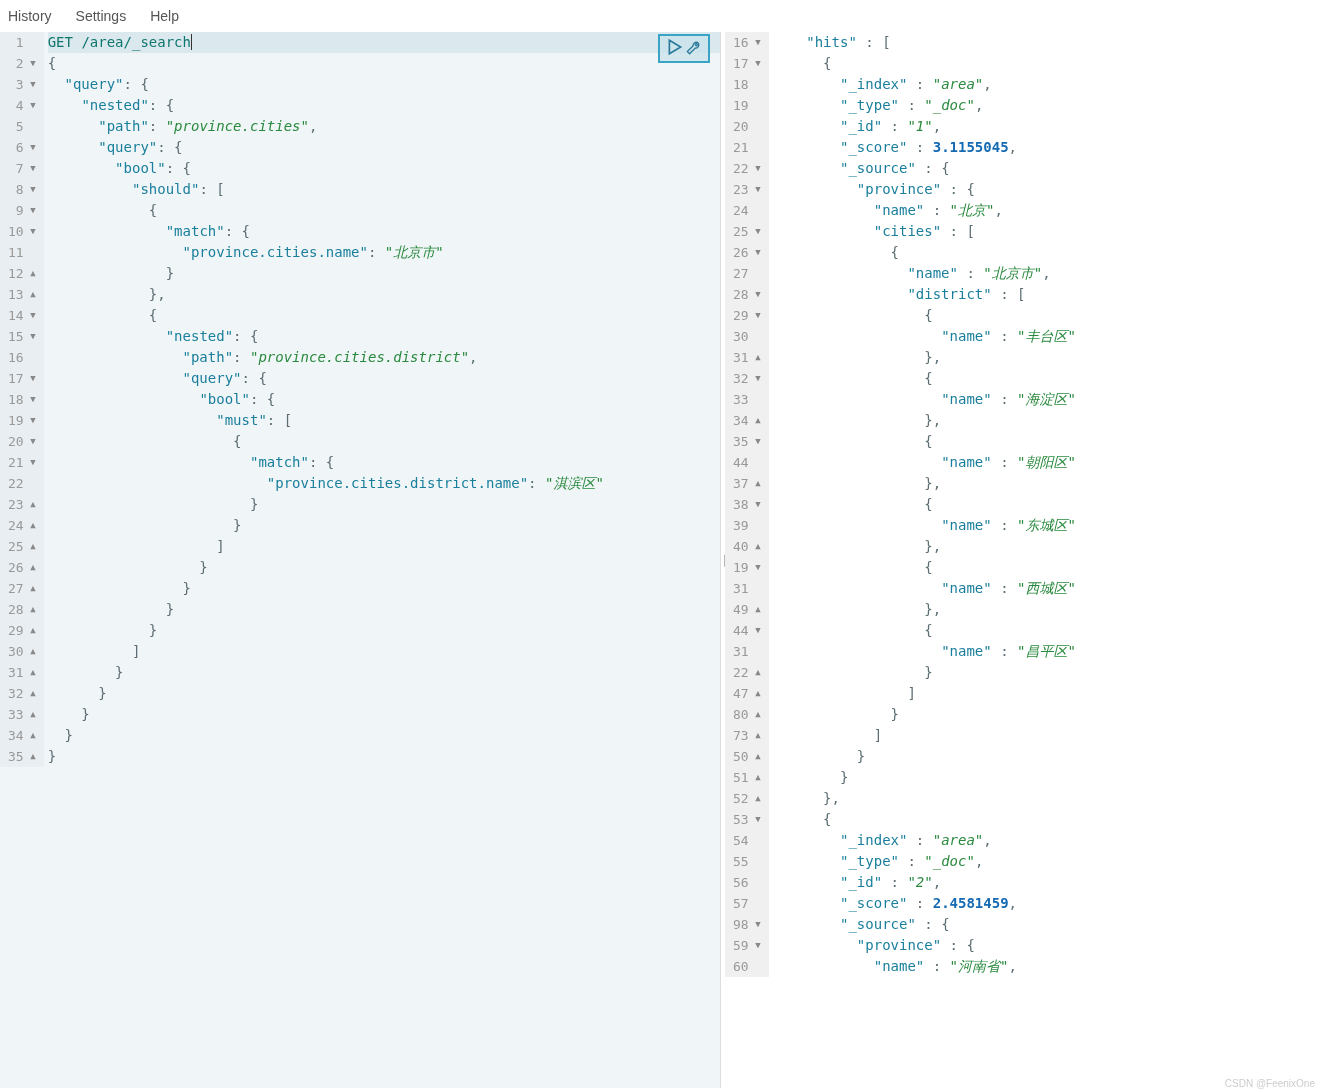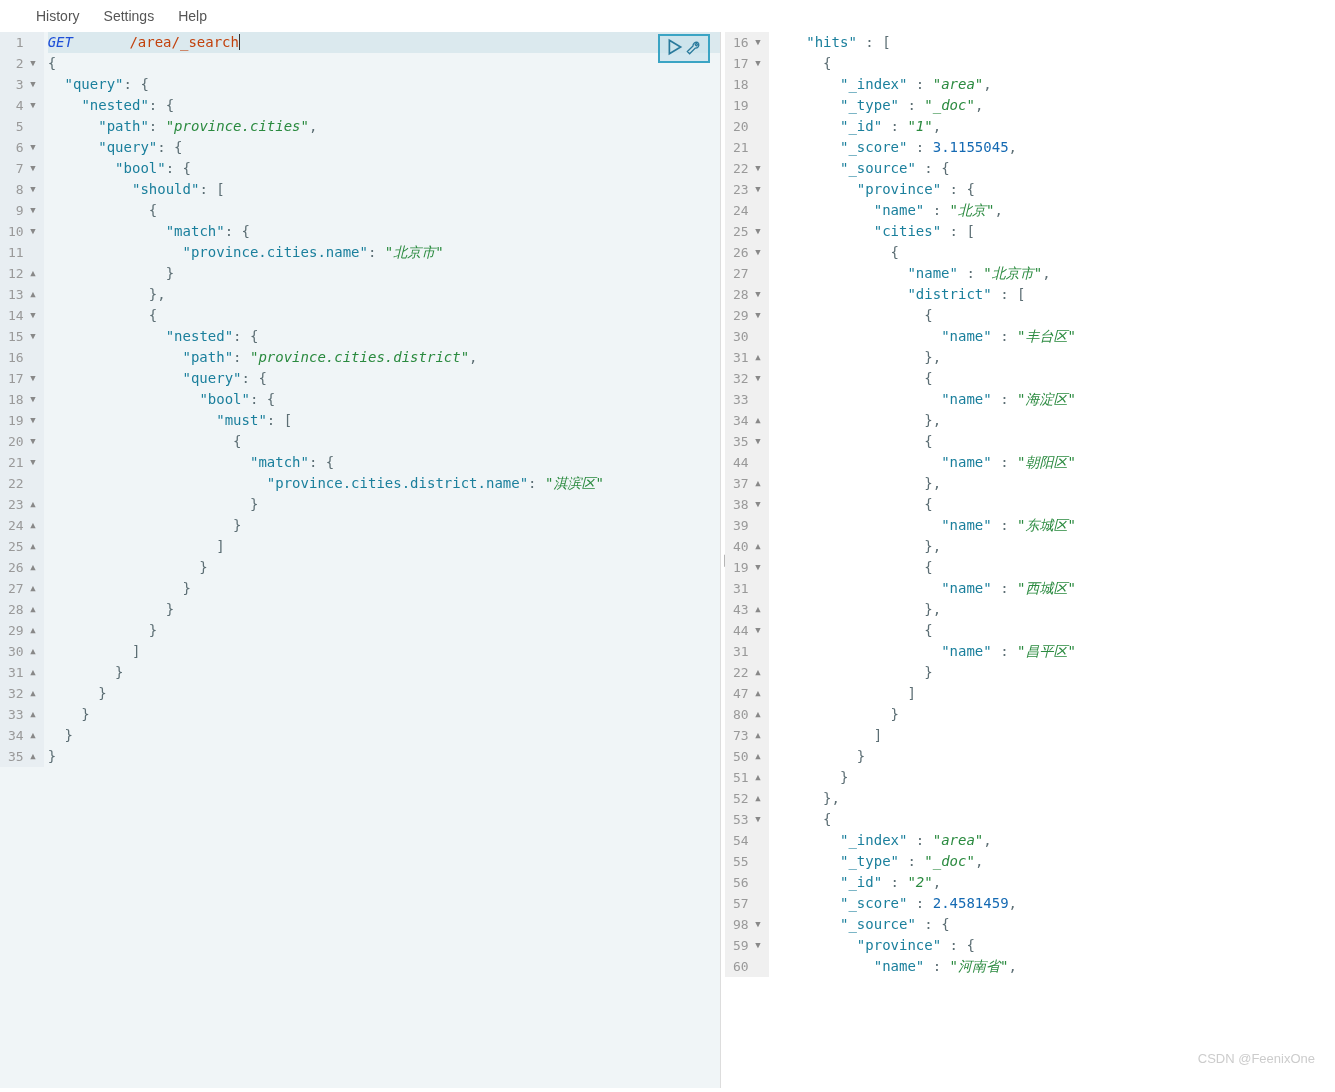--- a/index.html
+++ b/index.html
@@ -1,41 +1,41 @@
 <!DOCTYPE html>
 <html><head>
 <meta charset="utf-8">
 <style>
 * { margin: 0; padding: 0; box-sizing: border-box; }
 body { font-family: Menlo, Consolas, monospace; font-size: 14px; background: #fff; color: #333; }
-.menubar { display: flex; gap: 24px; padding: 8px 36px; font-family: -apple-system, Arial, sans-serif; font-size: 14px; color: #555; }
+.menubar { display: flex; gap: 24px; padding: 8px 8px; font-family: -apple-system, Arial, sans-serif; font-size: 14px; color: #555; }
 .menubar span { cursor: pointer; }
 .container { display: flex; height: calc(100vh - 36px); }
 .pane { overflow: auto; position: relative; }
 .left { flex: 0 0 54%; border-right: 1px solid #ddd; background: #f0f5f7; }
 .right { flex: 1; }
 .editor { display: flex; }
 .gutter { background: #f0f0f0; text-align: right; color: #999; user-select: none; padding: 0 8px; font-size: 13px; }
 .left .gutter { background: #e8eef2; }
 .gutter .ln { height: 21px; line-height: 21px; display: flex; align-items: center; justify-content: flex-end; gap: 2px; }
 .fold { width: 10px; font-size: 9px; color: #888; cursor: pointer; }
 .code { flex: 1; padding-left: 4px; }
 .line { height: 21px; line-height: 21px; white-space: pre; font-family: Menlo, Consolas, monospace; }
 .left .line.first { background: #dbe9ee; }
-.method { color: #1d4ed8; font-style: italic; }
-.path { color: #c2410c; margin-left: 48px; }
+.method { color: #0f766e; }
+.path { color: #0f766e; }
 .pun { color: #5c6e74; }
 .key { color: #1a7f9c; }
 .val { color: #2a8a3f; font-style: italic; }
-.num { color: #156ab3; }
+.num { color: #156ab3; font-weight: bold; }
 .cursor { border-left: 1px solid #333; }
 .actions { position: absolute; top: 2px; right: 10px; display: flex; gap: 0; border: 2px solid #3aa4c4; background: rgba(200,225,235,0.7); padding: 2px 6px; }
 .actions svg { width: 18px; height: 18px; }
 .splitter { width: 4px; display: flex; align-items: center; justify-content: center; color: #aaa; font-size: 10px; cursor: col-resize; }
-.watermark { position: fixed; bottom: 26px; right: 20px; color: #ccc; font-size: 13px; font-family: Arial; }
+.watermark { position: fixed; bottom: 3px; right: 20px; color: #ccc; font-size: 10px; font-family: Arial; }
 </style>
 </head>
 <body>
 
 <div class="menubar">
   <span>History</span>
   <span>Settings</span>
   <span>Help</span>
 </div>
 
@@ -343,21 +343,21 @@
           </div>
           <div class="ln">
             <span>19</span>
             <span class="fold">▼</span>
           </div>
           <div class="ln">
             <span>31</span>
             <span class="fold"></span>
           </div>
           <div class="ln">
-            <span>43</span>
+            <span>49</span>
             <span class="fold">▲</span>
           </div>
           <div class="ln">
             <span>44</span>
             <span class="fold">▼</span>
           </div>
           <div class="ln">
             <span>31</span>
             <span class="fold"></span>
           </div>

